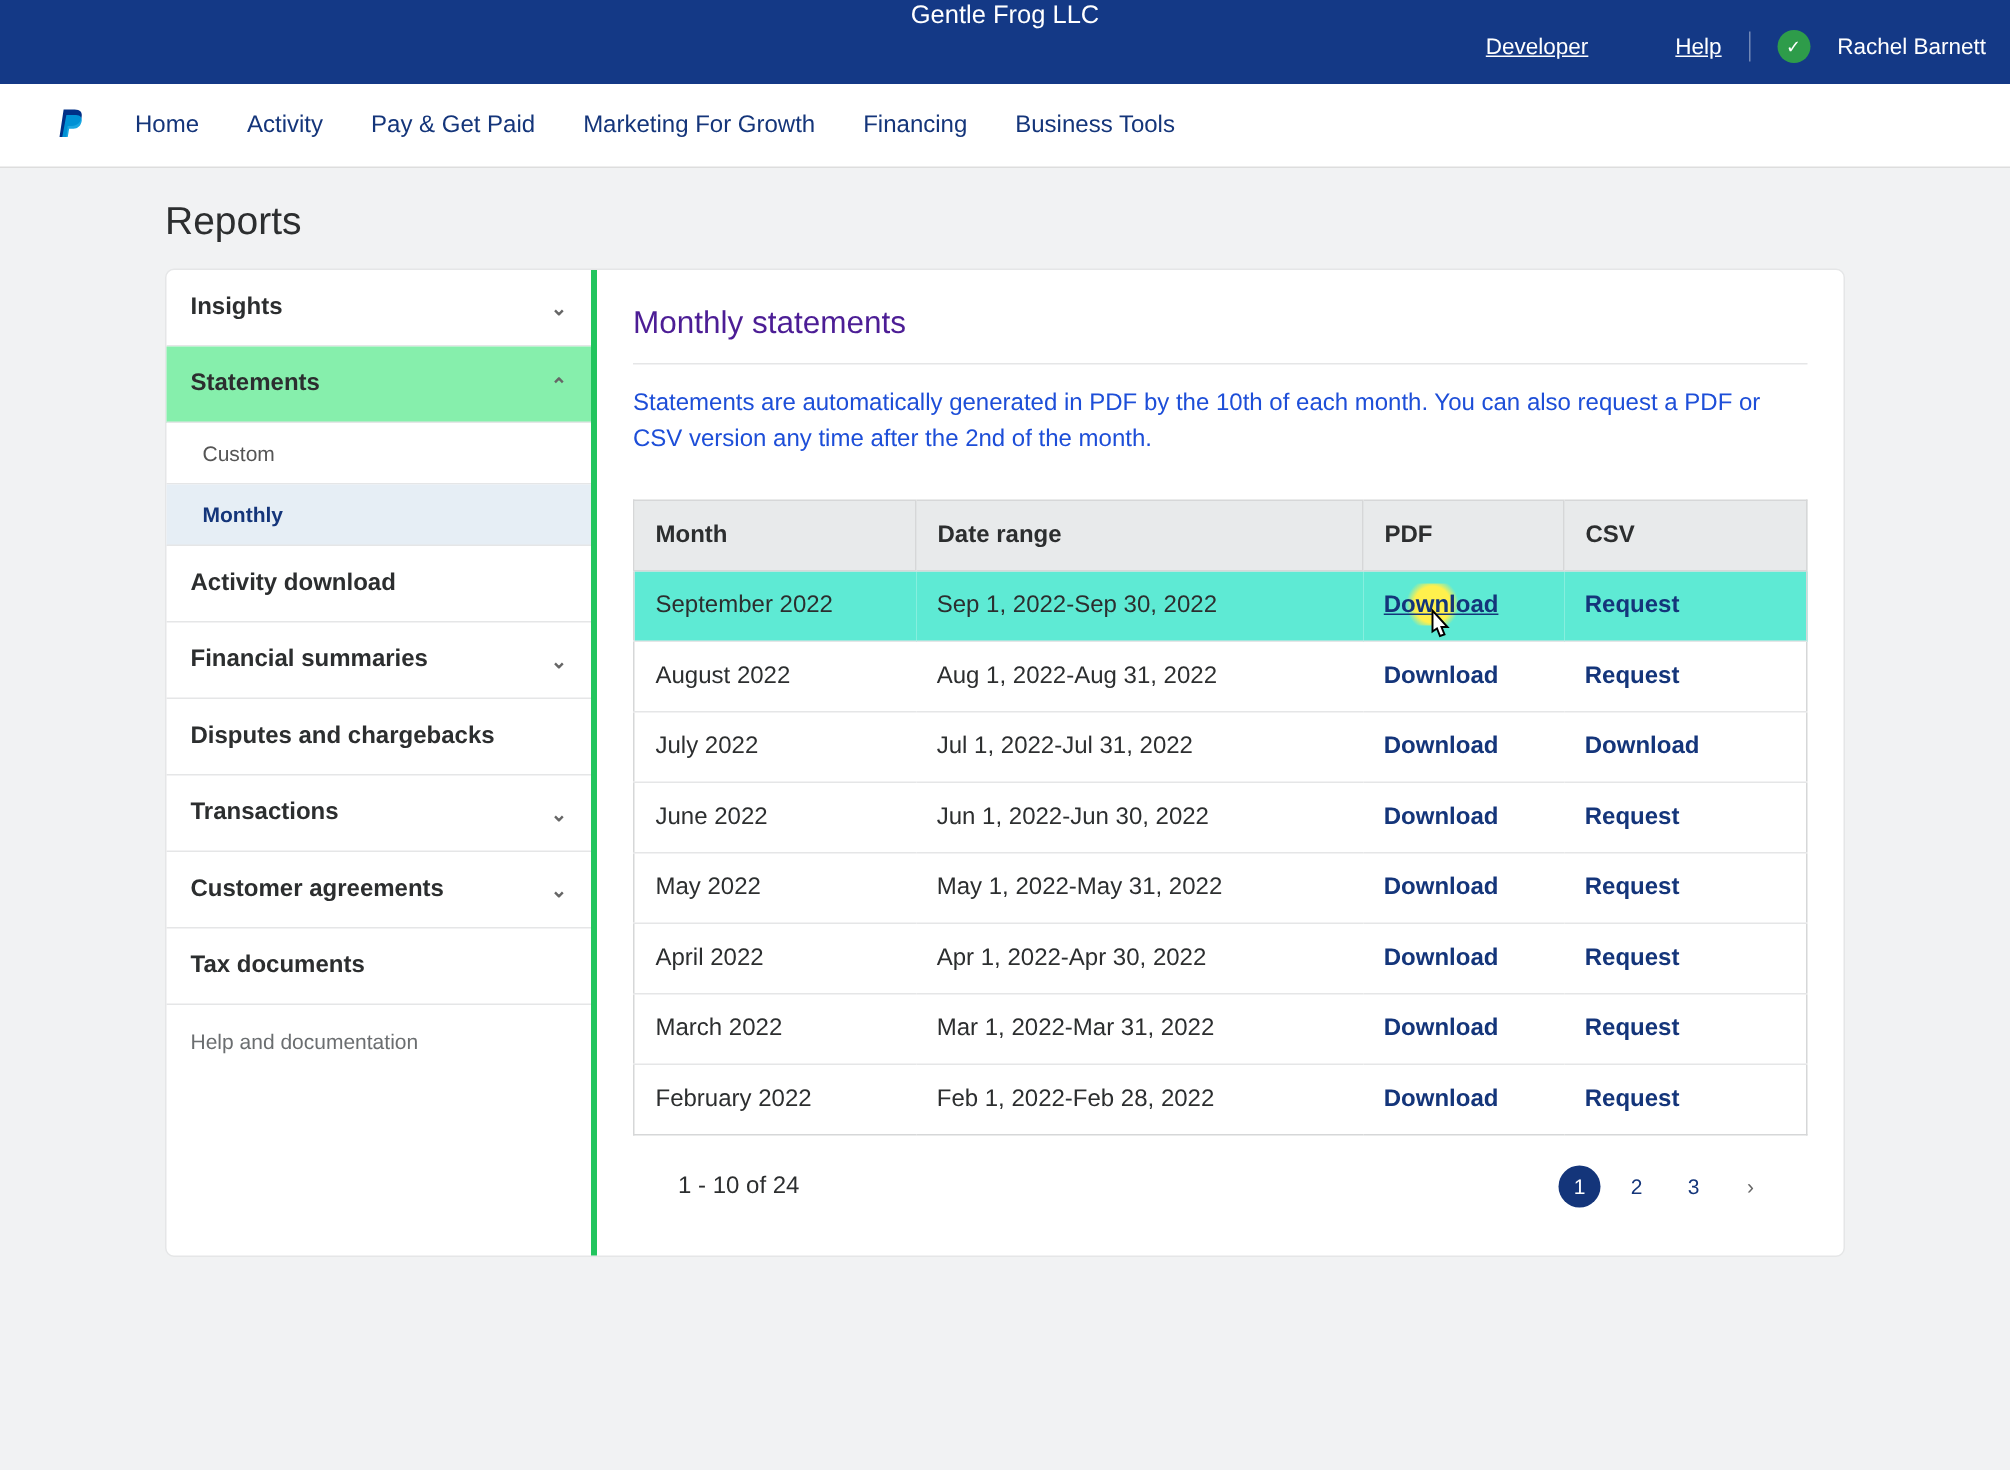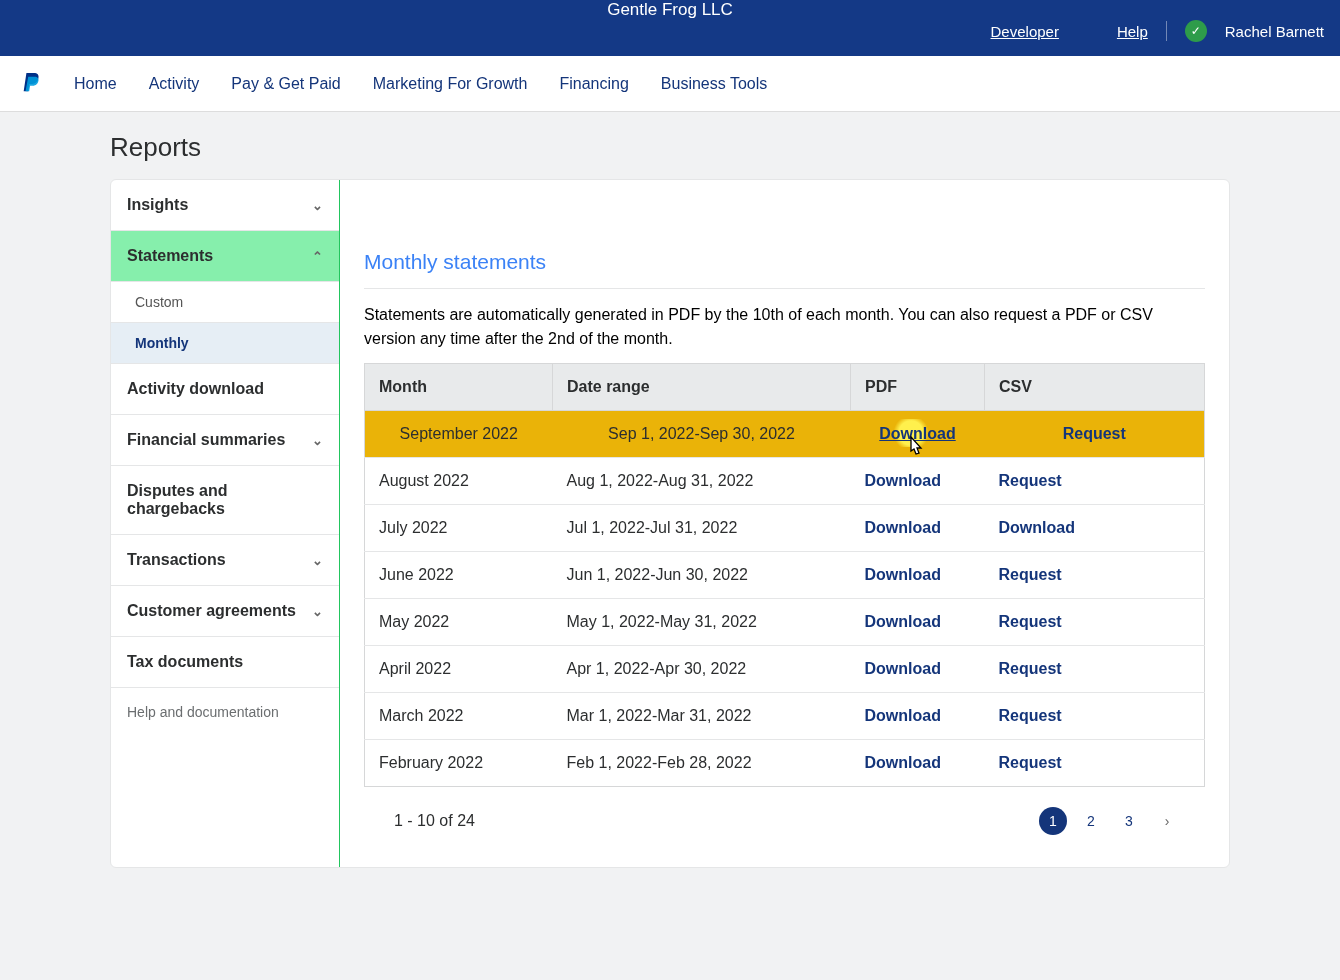--- a/index.html
+++ b/index.html
@@ -41,21 +41,21 @@
   width: 22px; height: 22px; border-radius: 50%;
   background: #2e9c4a;
   display: inline-flex; align-items: center; justify-content: center;
   color: #fff; font-size: 12px;
 }
 .nav-bar {
   background: #fff;
   height: 56px;
   display: flex;
   align-items: center;
-  padding: 0 20px;
+  padding: 0 36px;
   border-bottom: 1px solid #ddd;
   gap: 32px;
 }
 .pp-logo {
   width: 22px; height: 26px; position: relative;
 }
 .pp-logo svg { width: 100%; height: 100%; }
 .nav-bar .nav-link {
   color: #14357a;
   font-size: 16px;
@@ -71,22 +71,22 @@
   margin-bottom: 16px;
   font-weight: 400;
 }
 .layout {
   display: flex;
   background: #fff;
   border: 1px solid #e5e6e7;
   border-radius: 6px;
 }
 .sidebar {
-  width: 229px;
-  border-right: 1px solid #22c55e;
+  width: 287px;
+  border-right: 4px solid #22c55e;
 }
 .side-item {
   padding: 16px 16px;
   font-size: 16px;
   font-weight: 600;
   color: #2c2e2f;
   border-bottom: 1px solid #e5e6e7;
   display: flex;
   align-items: center;
   justify-content: space-between;
@@ -116,31 +116,30 @@
   font-size: 14px;
   color: #6b6e70;
 }
 .main {
   flex: 1;
   padding: 24px 24px 20px 24px;
 }
 .main h2 {
   font-size: 21px;
   font-weight: 500;
-  color: #3b82f6;
+  color: #4c1d95;
   padding-bottom: 14px;
   border-bottom: 1px solid #e5e6e7;
   margin-bottom: 14px;
-  margin-top: 46px;
 }
 .main .desc {
   font-size: 16px;
-  color: #000000;
+  color: #1d4ed8;
   line-height: 1.5;
-  margin-bottom: 12px;
+  margin-bottom: 28px;
 }
 table {
   width: 100%;
   border-collapse: collapse;
   border: 1px solid #d6d7d8;
 }
 thead th {
   background: #e8eaeb;
   text-align: left;
   padding: 14px 14px;
@@ -149,21 +148,21 @@
   color: #2c2e2f;
   border-bottom: 1px solid #d6d7d8;
 }
 thead th + th { border-left: 1px solid #d6d7d8; }
 tbody td {
   padding: 14px 14px;
   font-size: 16px;
   color: #2c2e2f;
   border-bottom: 1px solid #e5e6e7;
 }
-tbody tr:first-child { background: #eab308; text-align: center; }
+tbody tr:first-child { background: #5eead4; }
 tbody tr:last-child td { border-bottom: none; }
 .link {
   color: #14357a;
   font-weight: 600;
   cursor: pointer;
 }
 .link.hover {
   text-decoration: underline;
   position: relative;
 }

